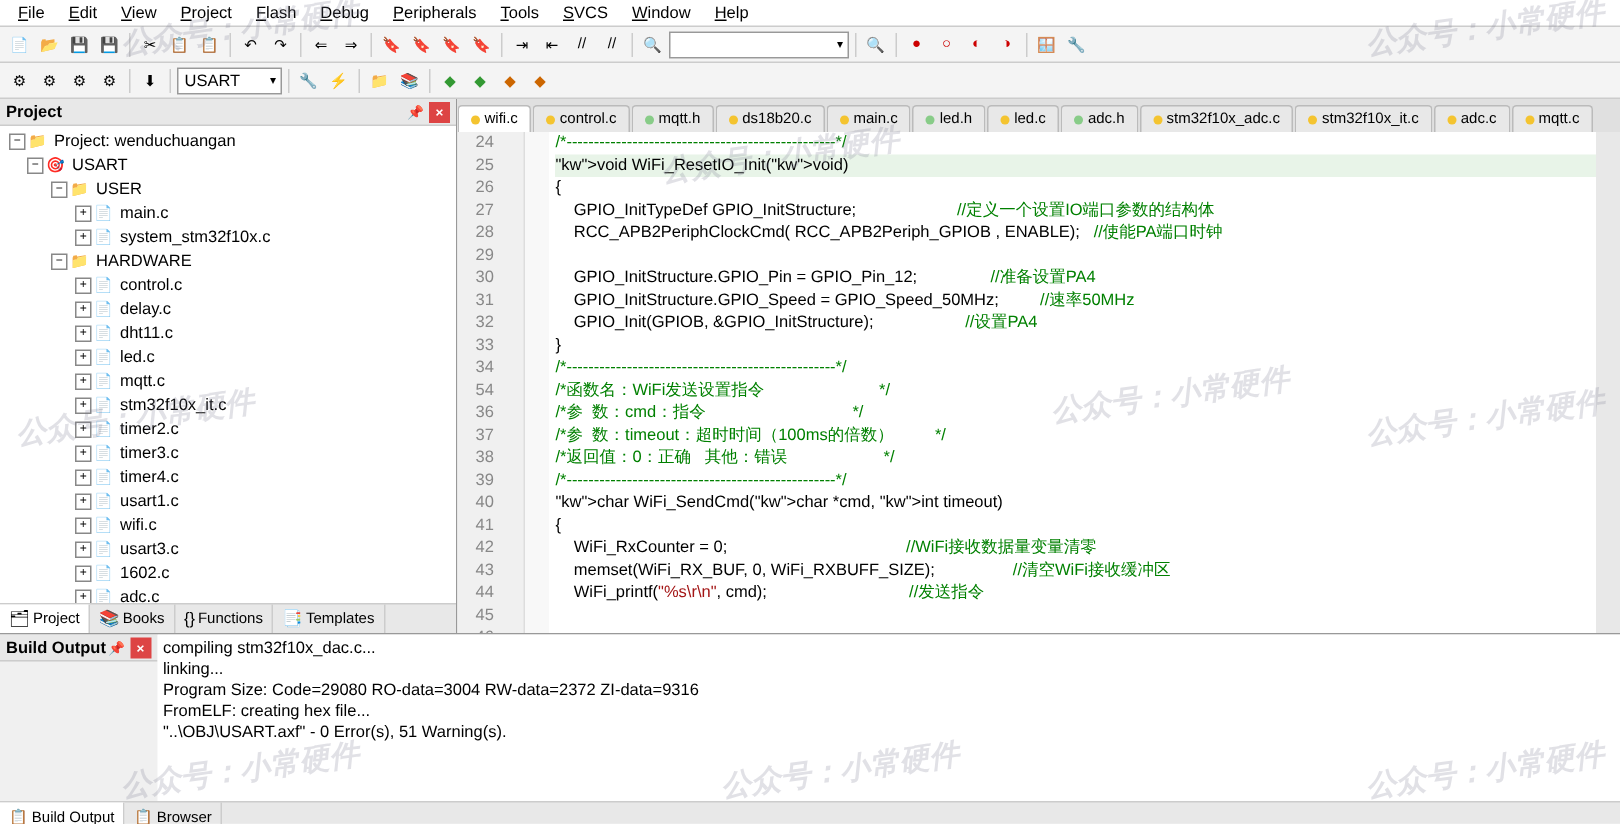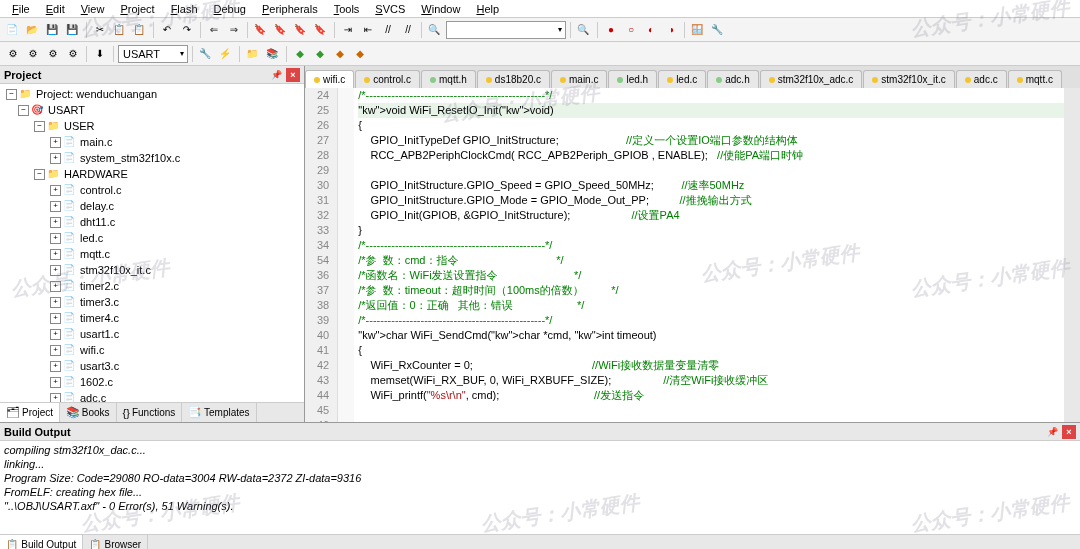--- a/index.html
+++ b/index.html
@@ -31,32 +31,32 @@
 .panel-tab{padding:2px 6px;border-right:1px solid #ccc;display:flex;align-items:center;gap:2px;font-size:10px;}
 .panel-tab.active{background:#fff;}
 .editor-area{flex:1;display:flex;flex-direction:column;background:#fff;}
 .file-tabs{display:flex;height:22px;background:#e0e0e0;align-items:flex-end;overflow:hidden;}
 .file-tab{padding:3px 8px;background:#e8e8e8;border:1px solid #bbb;border-bottom:none;margin-right:1px;display:flex;align-items:center;gap:3px;font-size:10px;border-radius:3px 3px 0 0;white-space:nowrap;}
 .file-tab.active{background:#fff;}
 .file-tab .dot{width:6px;height:6px;border-radius:50%;}
 .dot.y{background:#f4c430;}
 .dot.g{background:#8c8;}
 .code-area{flex:1;display:flex;overflow:hidden;font-family:'Courier New',monospace;font-size:11px;line-height:15px;}
-.gutter{background:#f0f0f0;color:#888;text-align:right;padding:0 8px 0 12px;border-right:1px solid #ddd;user-select:none;}
+.gutter{background:#f0f0f0;color:#888;text-align:right;padding:0 20px 0 12px;border-right:1px solid #ddd;user-select:none;}
 .gutter div{height:15px;}
 .margin{width:16px;background:#f8f8f8;}
 .margin div{height:15px;display:flex;align-items:center;justify-content:center;}
 .code{flex:1;padding-left:4px;overflow:hidden;}
 .code div{height:15px;white-space:pre;}
 .cm{color:#008000;}
 .str{color:#a31515;}
 .hl{background:#e8f4e8;}
 .scrollbar-v{width:16px;background:#e8e8e8;}
-.build-output{height:112px;display:flex;flex-direction:column;border-top:1px solid #999;}
-.build-body{flex:1;background:#fff;font-family:'Courier New',monospace;font-size:11px;padding:2px 4px;line-height:14px;overflow:auto;font-style:italic;}
+.build-output{height:112px;display:flex;flex-direction:row;border-top:1px solid #999;}
+.build-body{flex:1;background:#fff;font-family:'Courier New',monospace;font-size:11px;padding:2px 4px;line-height:14px;overflow:auto;}
 .bottom-tabs{display:flex;height:20px;background:#e8e8e8;border-top:1px solid #ccc;}
 .watermark{position:absolute;color:rgba(120,120,140,0.22);font-size:20px;font-style:italic;font-weight:bold;pointer-events:none;transform:rotate(-8deg);}
 </style>
 </head>
 <body>
 
 <div class="menubar" id="menubar">
     <span><u>F</u>ile</span>
     <span><u>E</u>dit</span>
     <span><u>V</u>iew</span>
@@ -237,27 +237,27 @@
           <div></div>
           <div></div>
         </div>
       <div class="code" id="code">
           <div><span class="cm">/*-------------------------------------------------*/</span></div>
           <div class="hl"><span class="&lt;span">"kw"</span>&gt;void WiFi_ResetIO_Init(<span class="&lt;span">"kw"</span>&gt;void)</div>
           <div>{</div>
           <div>    GPIO_InitTypeDef GPIO_InitStructure;                      <span class="cm">//定义一个设置IO端口参数的结构体</span></div>
           <div>    RCC_APB2PeriphClockCmd( RCC_APB2Periph_GPIOB , ENABLE);   <span class="cm">//使能PA端口时钟</span></div>
           <div></div>
+          <div>    GPIO_InitStructure.GPIO_Pin = GPIO_Pin_12;                <span class="cm">//准备设置PA4</span></div>
           <div>    GPIO_InitStructure.GPIO_Speed = GPIO_Speed_50MHz;         <span class="cm">//速率50MHz</span></div>
-          <div>    GPIO_InitStructure.GPIO_Mode = GPIO_Mode_Out_PP;          <span class="cm">//推挽输出方式</span></div>
           <div>    GPIO_Init(GPIOB, &amp;GPIO_InitStructure);                    <span class="cm">//设置PA4</span></div>
           <div>}</div>
           <div><span class="cm">/*-------------------------------------------------*/</span></div>
+          <div><span class="cm">/*函数名：WiFi发送设置指令                         */</span></div>
           <div><span class="cm">/*参  数：cmd：指令                                */</span></div>
-          <div><span class="cm">/*函数名：WiFi发送设置指令                         */</span></div>
           <div><span class="cm">/*参  数：timeout：超时时间（100ms的倍数）         */</span></div>
           <div><span class="cm">/*返回值：0：正确   其他：错误                     */</span></div>
           <div><span class="cm">/*-------------------------------------------------*/</span></div>
           <div><span class="&lt;span">"kw"</span>&gt;char WiFi_SendCmd(<span class="&lt;span">"kw"</span>&gt;char *cmd, <span class="&lt;span">"kw"</span>&gt;int timeout)</div>
           <div>{</div>
           <div>    WiFi_RxCounter = 0;                                       <span class="cm">//WiFi接收数据量变量清零</span></div>
           <div>    memset(WiFi_RX_BUF, 0, WiFi_RXBUFF_SIZE);                 <span class="cm">//清空WiFi接收缓冲区</span></div>
           <div>    WiFi_printf(<span class="str">"%s\r\n"</span>, cmd);                               <span class="cm">//发送指令</span></div>
         </div>
       <div class="scrollbar-v"></div>

